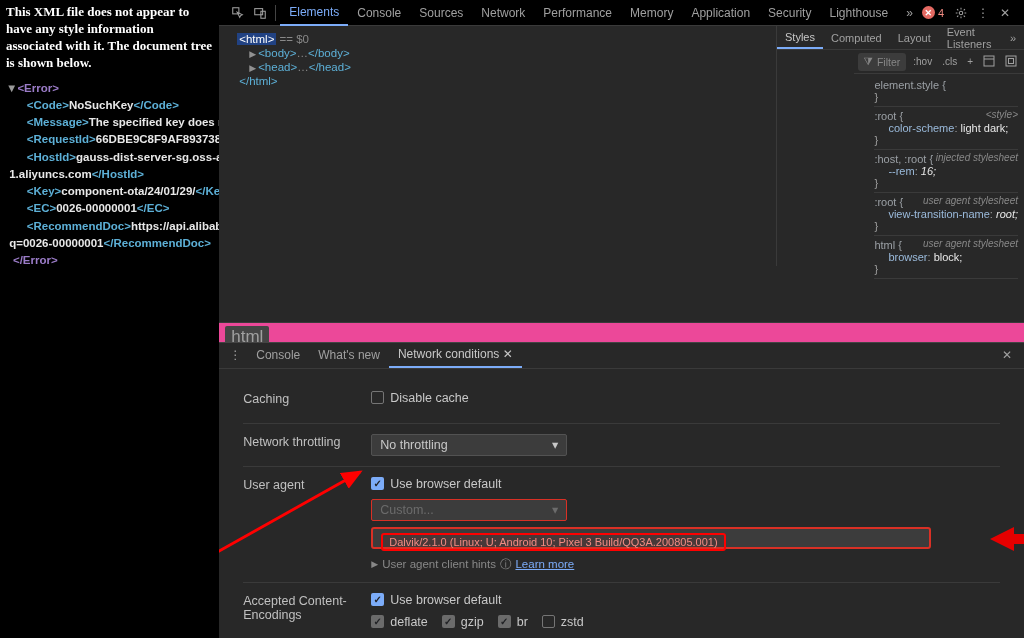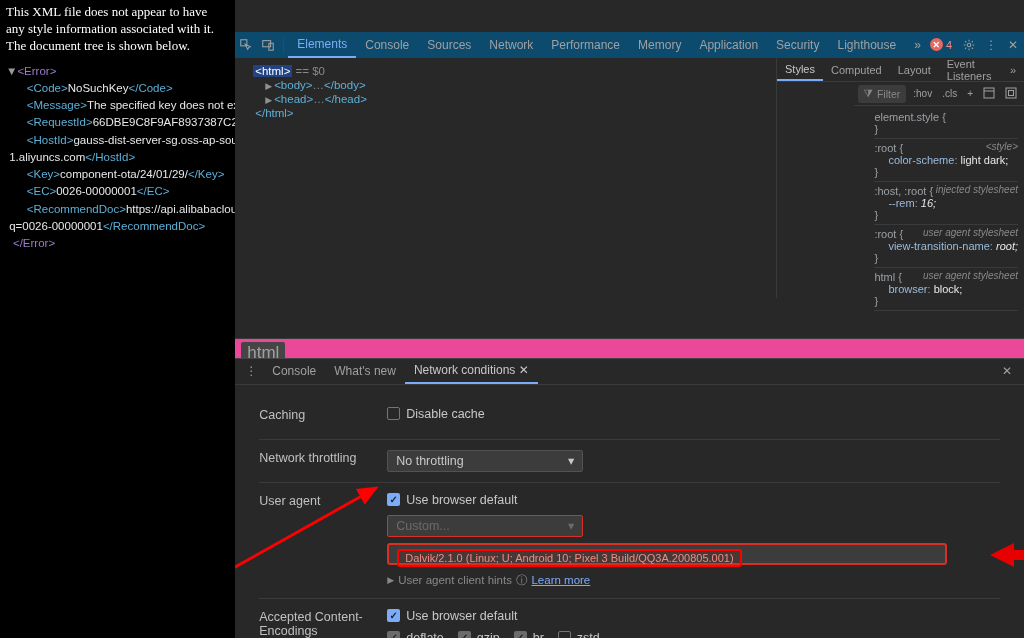--- a/index.html
+++ b/index.html
@@ -1,27 +1,27 @@
 <!DOCTYPE html>
 <html><head>
 <meta charset="utf-8">
 <style>
 * { margin: 0; padding: 0; box-sizing: border-box; font-family: "Segoe UI", Tahoma, sans-serif; }
 html, body { width: 1024px; height: 638px; overflow: hidden; background: #242424; color: #c8c8c8; }
 .root { display: flex; width: 100%; height: 100%; }
-.left-pane { width: 298px; background: #a16207; color: #000; height: 100%; overflow: hidden; }
+.left-pane { width: 298px; background: #a16207; color: #000; height: 100%; overflow: hidden; font-weight: bold; }
 .left-black { background: #000; color: #ddd; padding: 4px 6px; font-size: 13px; font-family: Georgia, serif; height: 100%; }
 .left-intro { font-family: Georgia, serif; font-size: 13px; line-height: 1.3; color: #fff; margin-bottom: 8px; }
 .xml-code { font-family: "Consolas", monospace; font-size: 11.5px; white-space: pre; line-height: 1.5; color: #ddd; }
 .xml-purple { color: #9b7cc8; }
 .xml-teal { color: #5db0d7; }
 .xml-white { color: #e8e8e8; }
 .xml-gray { color: #999; }
 .right-pane { flex: 1; display: flex; flex-direction: column; background: #282828; }
-.devtools-header { display: flex; align-items: center; height: 26px; background: #0c4a6e; border-bottom: 1px solid #3a3a3a; font-size: 12px; color: #a0a0a0; padding: 0 0; margin-top: 32px; }
+.devtools-header { display: flex; align-items: center; height: 26px; background: #000000; border-bottom: 1px solid #3a3a3a; font-size: 12px; color: #a0a0a0; padding: 0 8px; }
 .dt-icon { width: 20px; height: 20px; display: flex; align-items: center; justify-content: center; margin: 0 1px; cursor: pointer; color: #a0a0a0; }
 .dt-icon svg { width: 14px; height: 14px; }
 .dt-sep { width: 1px; height: 16px; background: #444; margin: 0 4px; }
 .dt-tab { padding: 5px 9px; cursor: pointer; color: #a0a0a0; }
 .dt-tab.active { color: #7cacf8; border-bottom: 2px solid #7cacf8; }
 .dt-spacer { flex: 1; }
 .err-badge { display: flex; align-items: center; gap: 3px; color: #f28b82; font-size: 11px; margin-right: 6px; }
 .err-circ { width: 13px; height: 13px; border-radius: 50%; background: #e46962; display: flex; align-items: center; justify-content: center; color: #fff; font-size: 9px; font-weight: bold; }
 .dt-main { display: flex; flex: 1; min-height: 0; }
 .elements-panel { flex: 1; background: #282828; padding: 6px 4px; font-family: Consolas, monospace; font-size: 11.5px; color: #a0a0a0; border-right: 1px solid #3a3a3a; min-width: 0; height: 240px; }

